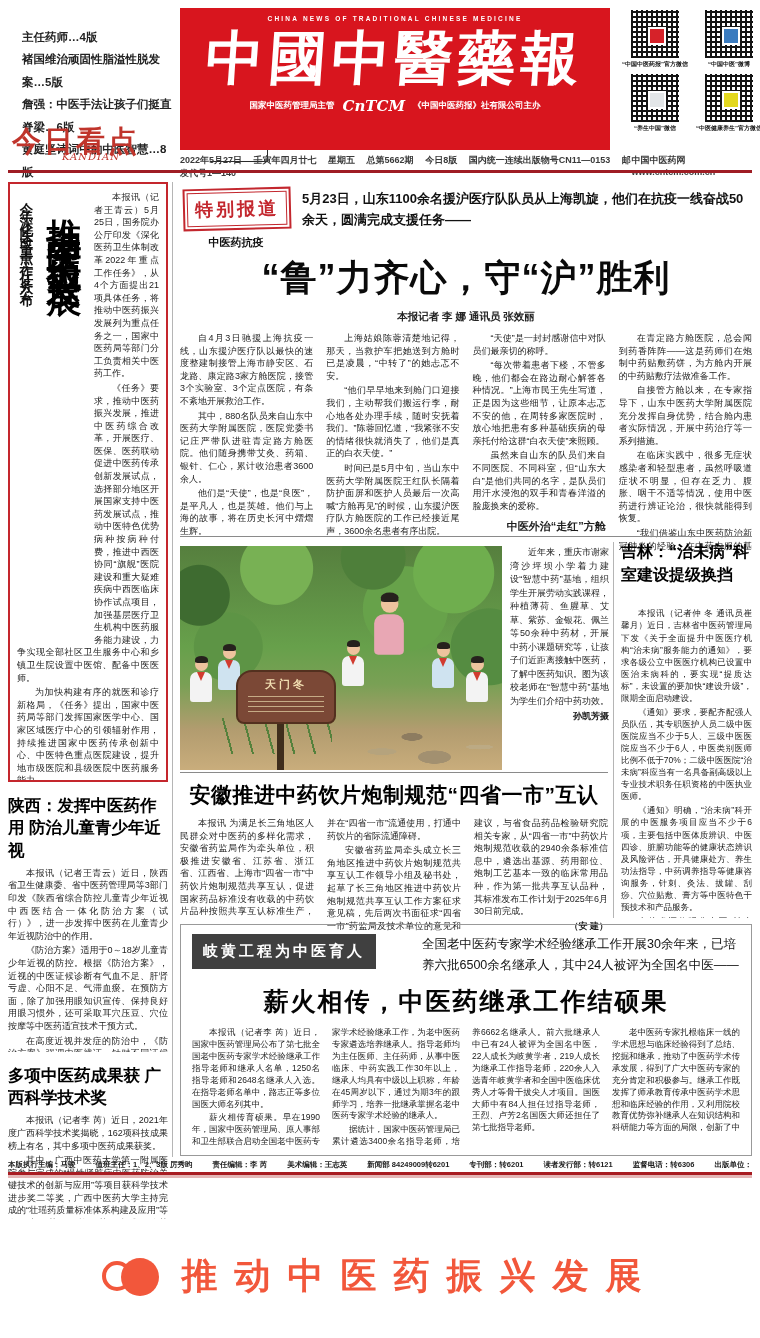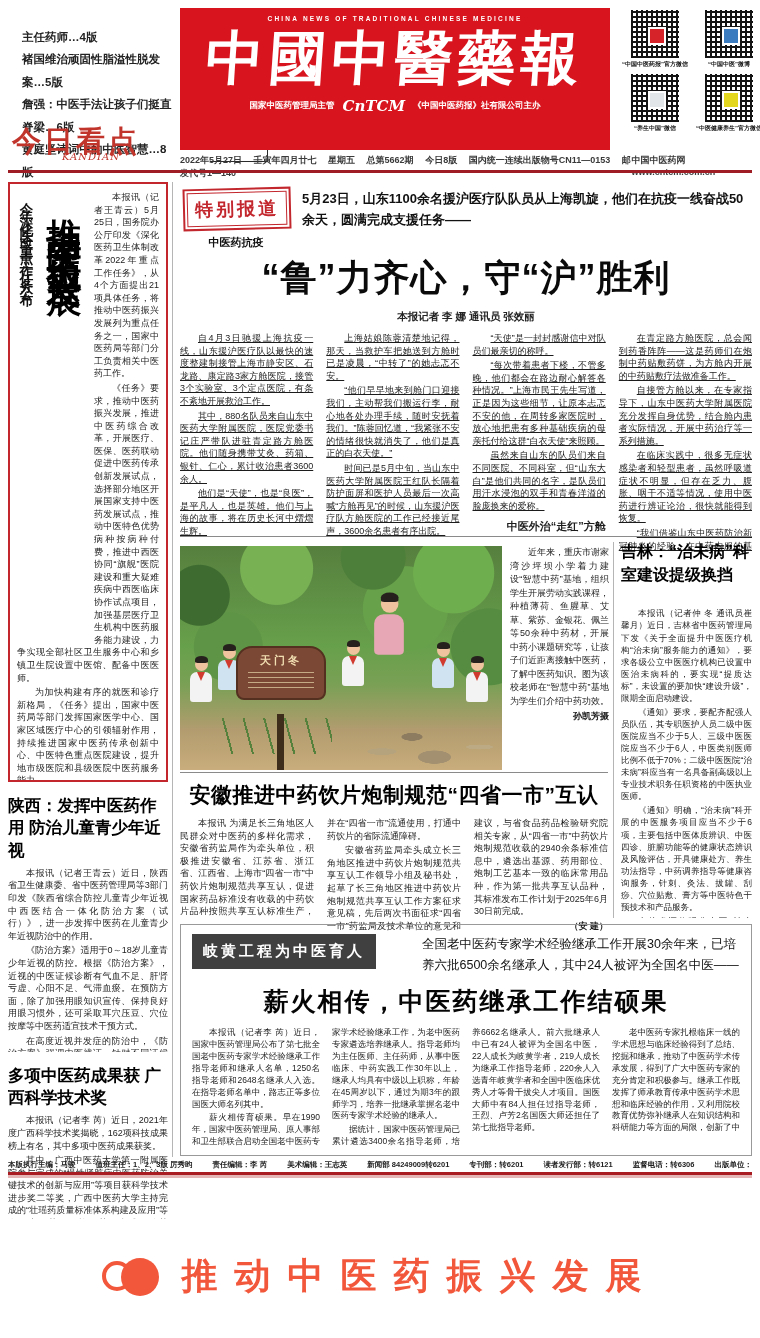--- a/index.html
+++ b/index.html
@@ -53,42 +53,42 @@
   
   .special { position:absolute; left:180px; top:186px; width:572px; }
   .sp-head { display:flex; }
   .badge-wrap { width:112px; flex:none; text-align:center; }
   .badge { display:inline-block; border:1px solid #c3272e; outline:2.5px solid #c3272e; outline-offset:2.5px; color:#c3272e; font-weight:900; font-size:18px; letter-spacing:3px; padding:4px 7px; margin:6px 0 0 2px; transform:rotate(-1.5deg); background:#fff; }
   .badge-sub { font-size:11px; font-weight:800; margin-top:9px; color:#111; }
   .sp-intro { font-size:13px; font-weight:700; line-height:1.65; padding:2px 8px 0 10px; color:#111; }
   .sp-headline { text-align:center; font-size:36px; font-weight:900; letter-spacing:1px; margin-top:4px; color:#0a0a0a; }
   .sp-byline { text-align:center; font-size:10.5px; font-weight:700; margin:7px 0 8px; color:#222; }
   .sp-body { column-count:4; column-gap:13px; height:228px; overflow:hidden; font-size:9px; line-height:1.4; text-align:justify; }
-  .sp-body .p { text-indent:2em; margin-bottom:2px;text-decoration:underline; }
+  .sp-body .p { text-indent:2em; margin-bottom:2px; }
   .sp-body .sub { text-align:right; font-weight:800; font-size:11px; margin:7px 0; text-indent:0; }
   .hr-main { position:absolute; left:180px; top:536px; width:572px; border-top:1px solid #8a8a8a; }
 
   
   .photo { position:absolute; left:180px; top:546px; width:322px; height:224px; overflow:hidden;
     background:
       radial-gradient(circle at 85% 12%, #6fae4e 0 40px, transparent 41px),
       radial-gradient(circle at 60% 5%,  #4e7f3a 0 32px, transparent 33px),
       radial-gradient(circle at 30% 10%, #78b154 0 36px, transparent 37px),
       radial-gradient(circle at 6% 22%,  #3e6b30 0 30px, transparent 31px),
       radial-gradient(circle at 96% 45%, #558c41 0 38px, transparent 39px),
       radial-gradient(circle at 70% 28%, #67a24a 0 42px, transparent 43px),
       radial-gradient(circle at 15% 45%, #5d9445 0 34px, transparent 35px),
       linear-gradient(180deg,#567f3e 0%,#67a04b 45%,#7aa055 62%,#b29c6f 82%,#c9ad7c 100%); }
   .fig { position:absolute; width:26px; height:50px; }
   .fig .head { width:13px; height:13px; background:#eec39e; border-radius:50%; margin:0 auto; position:relative; }
   .fig .head::before { content:""; position:absolute; top:-2px; left:0; right:0; height:7px; background:#26211d; border-radius:50% 50% 20% 20%; }
   .fig .torso { width:22px; height:30px; background:var(--shirt,#f2f2f2); border-radius:7px 7px 3px 3px; margin:1px auto 0; position:relative; }
   .fig .torso::before { content:""; position:absolute; top:0; left:7px; border-left:4px solid transparent; border-right:4px solid transparent; border-top:9px solid #d13b2f; }
   .fig.noscarf .torso::before { display:none; }
-  .sign { position:absolute; left:56px; top:100px; width:90px; height:54px; background:#7b4836; border:2px solid #53301f; border-radius:16px 16px 8px 8px; z-index:3; }
+  .sign { position:absolute; left:56px; top:124px; width:100px; height:54px; background:#7b4836; border:2px solid #53301f; border-radius:16px 16px 8px 8px; z-index:3; }
   .sign-title { color:#f2dfb2; font-size:11px; font-weight:800; text-align:center; margin-top:5px; letter-spacing:3px; }
   .sign-lines { margin:4px 10px 0; height:17px; background:repeating-linear-gradient(180deg,#d8c49a 0 1px,transparent 1px 5px); opacity:.8; }
   .sign-post { position:absolute; left:97px; top:168px; width:7px; height:56px; background:#3f2d1c; z-index:2; }
   .spikes { position:absolute; left:42px; top:172px; width:110px; height:36px; z-index:2;
     background:repeating-linear-gradient(75deg,transparent 0 9px,#55813c 9px 11px,transparent 11px 20px); }
   .stones { position:absolute; right:0; bottom:0; width:150px; height:46px;
     background:
       radial-gradient(ellipse at 20% 60%, #b5a37d 0 14px, transparent 15px),
       radial-gradient(ellipse at 55% 72%, #a29070 0 16px, transparent 17px),
       radial-gradient(ellipse at 85% 50%, #bcaa84 0 13px, transparent 14px),

